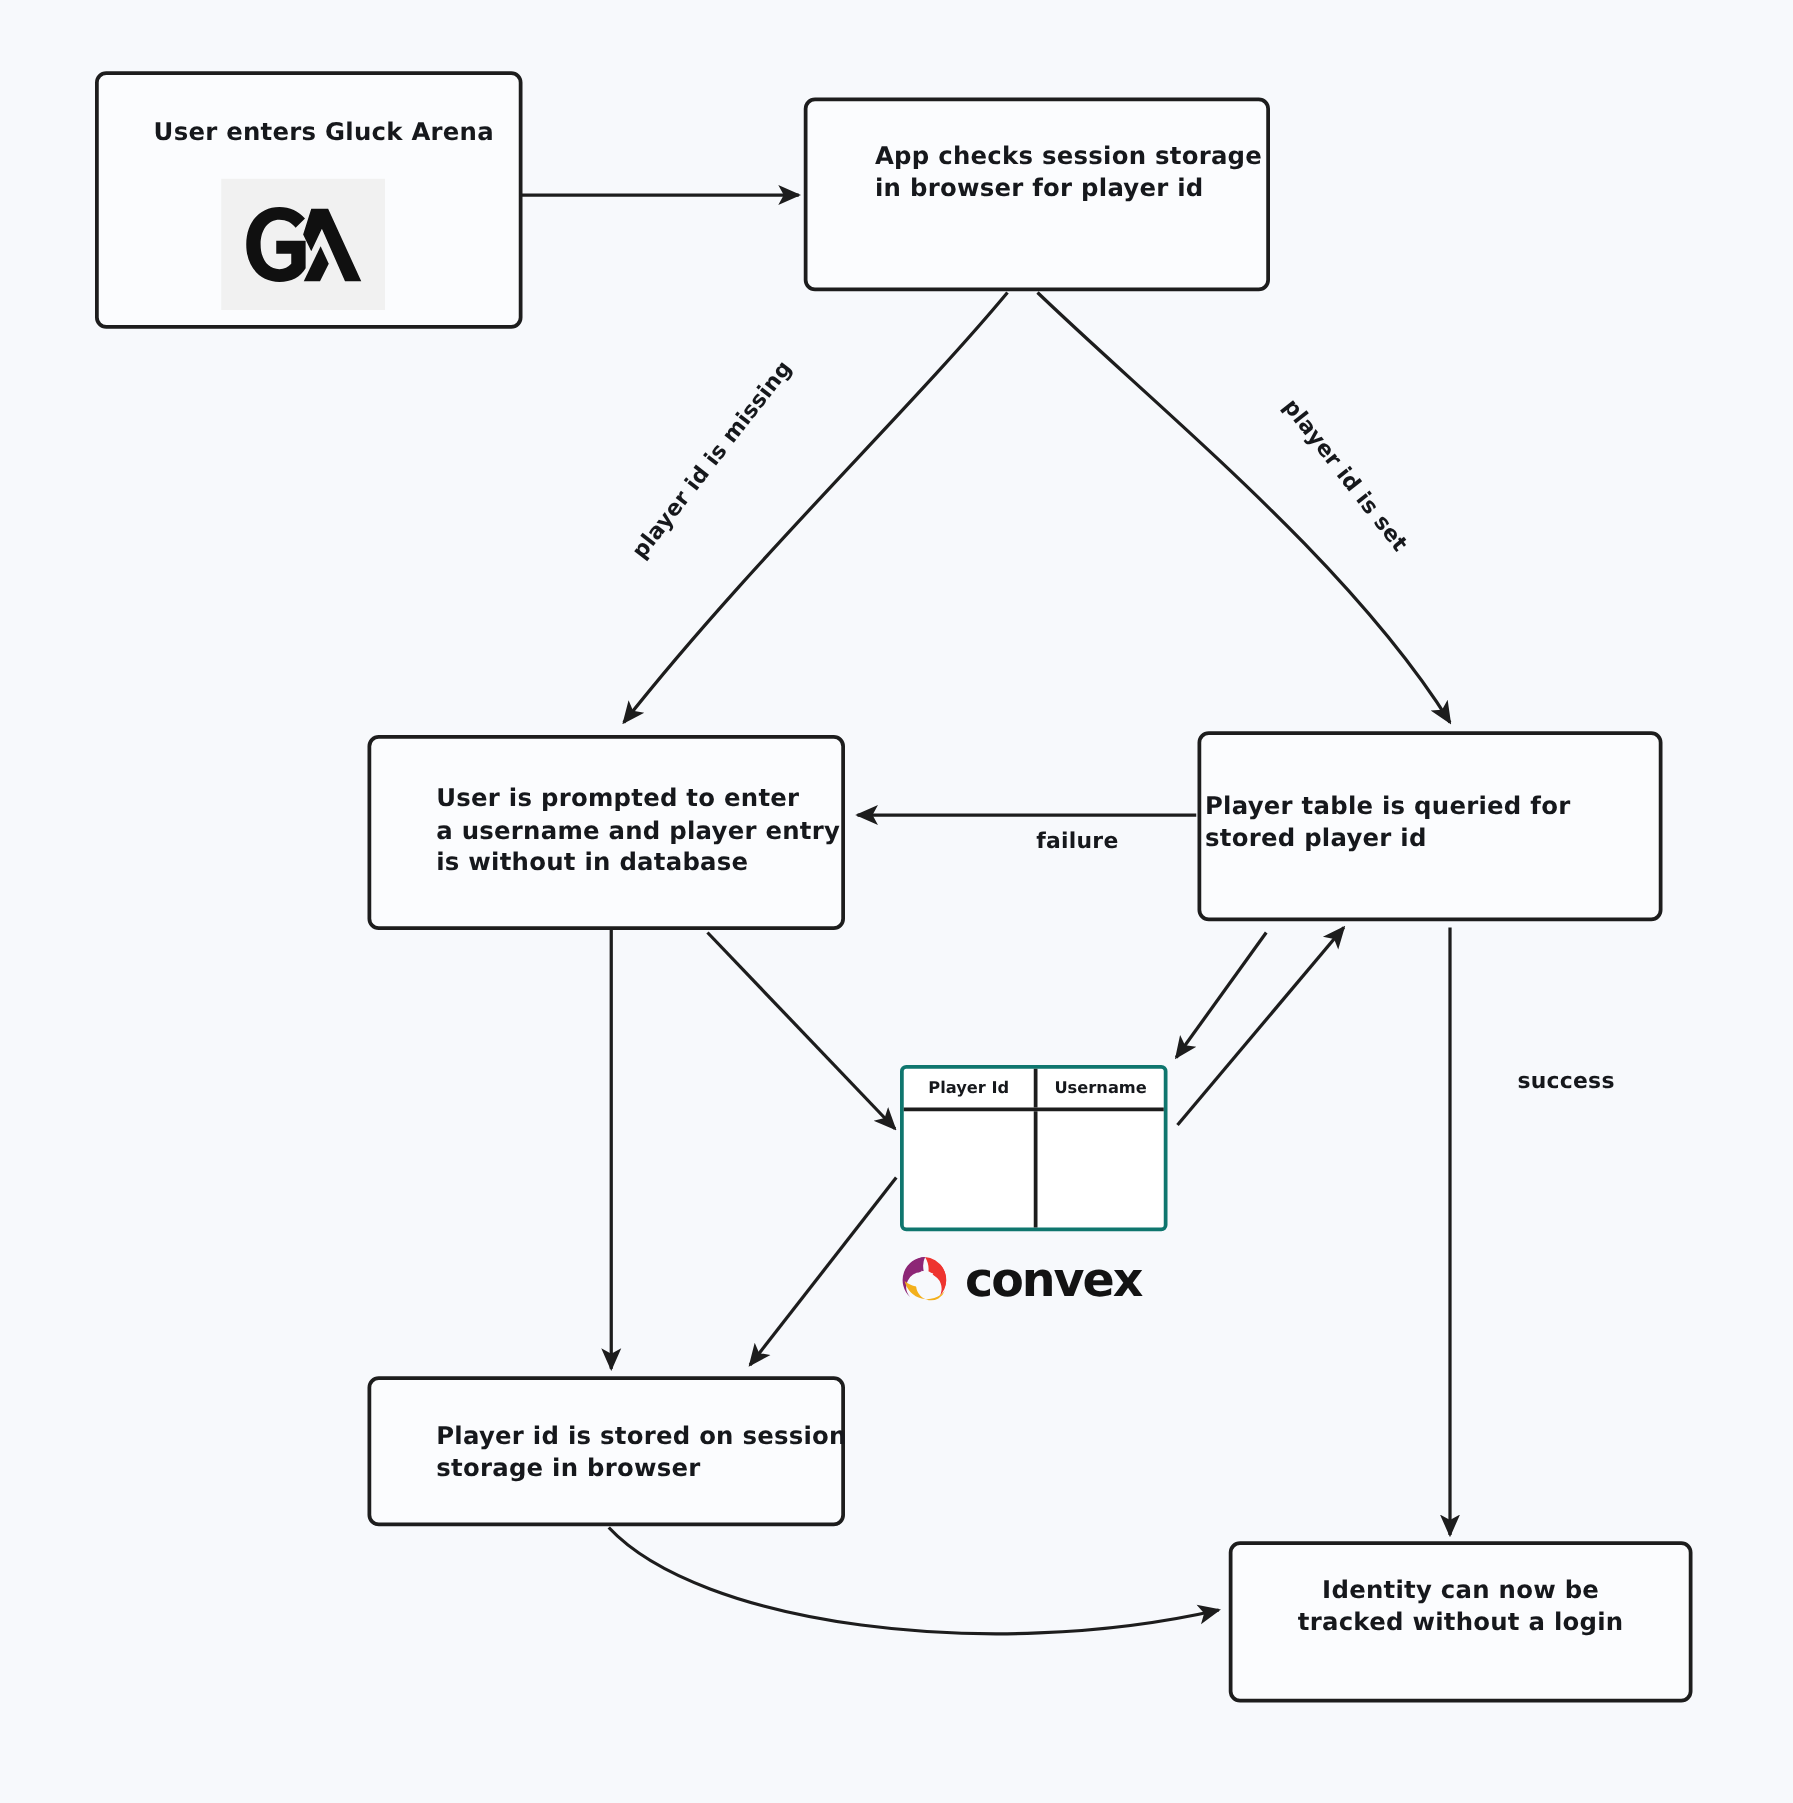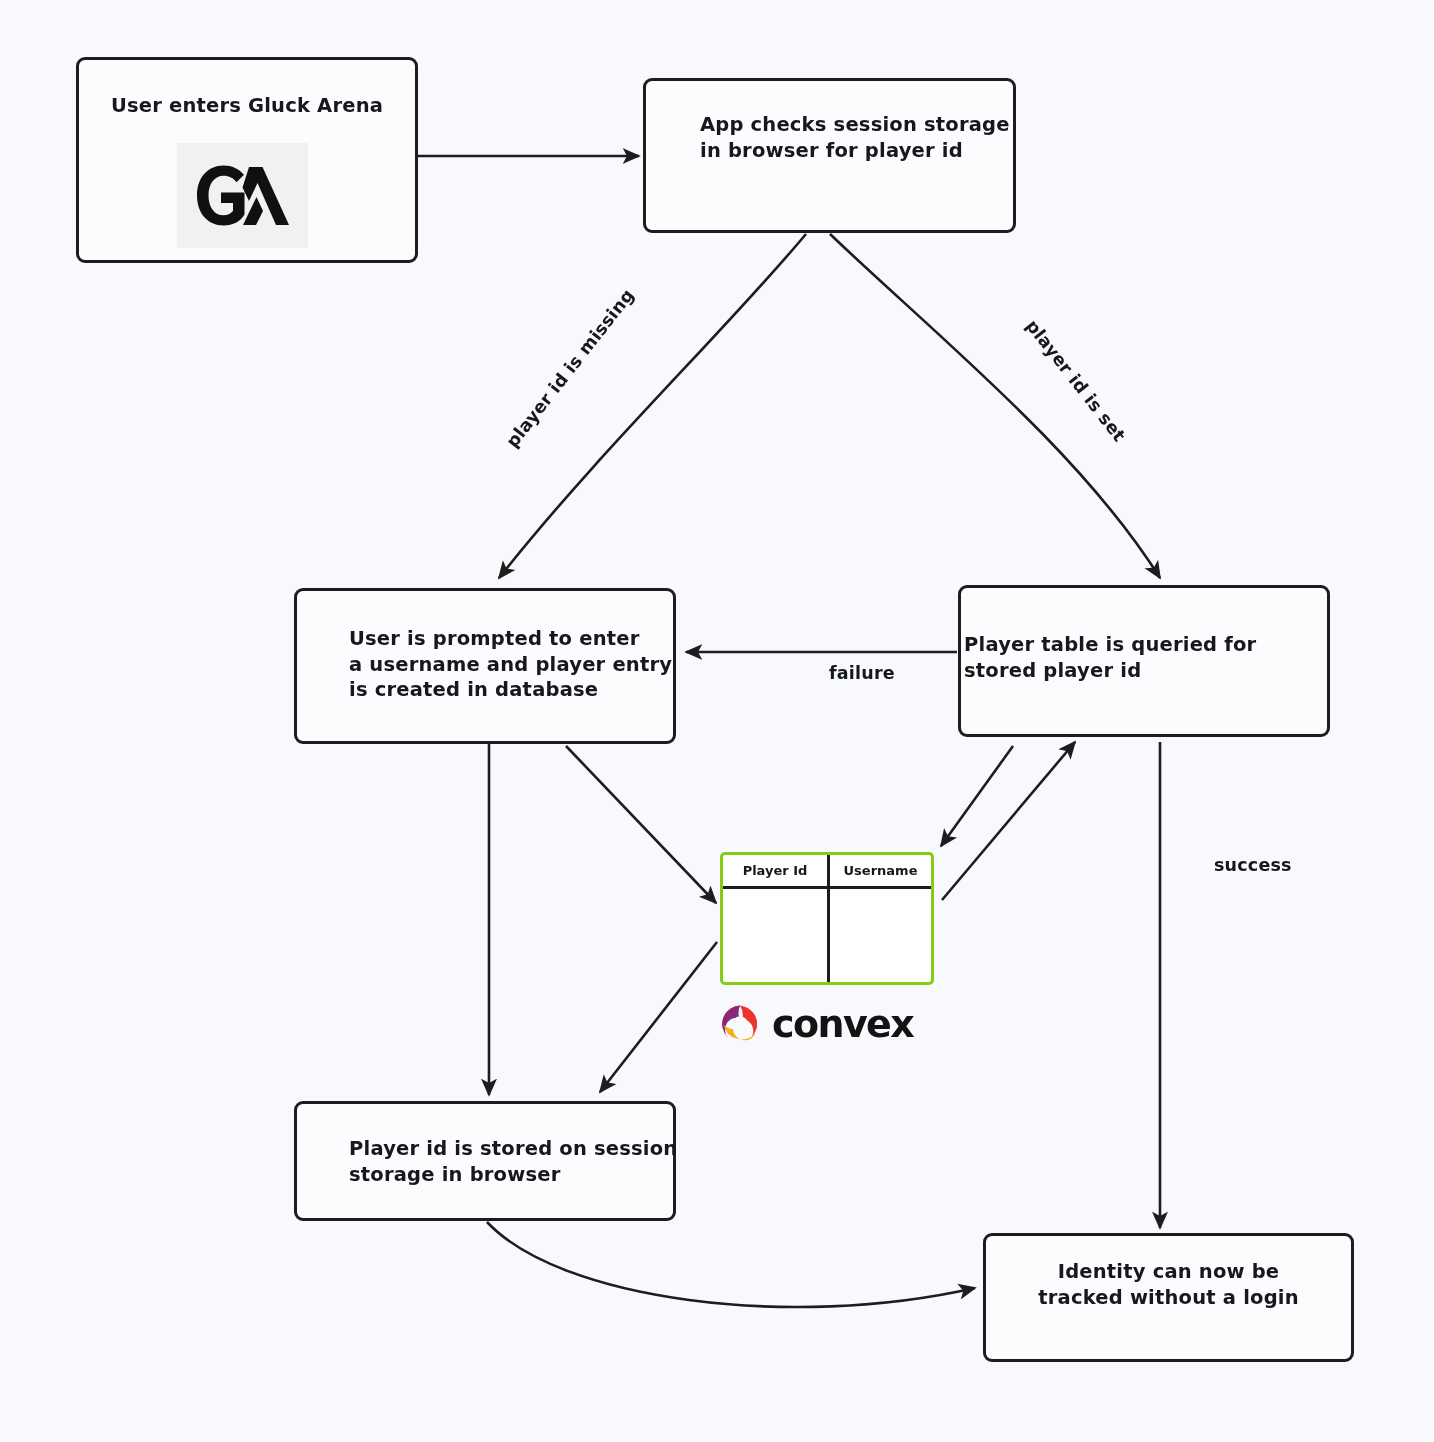--- a/index.html
+++ b/index.html
@@ -81,21 +81,21 @@
     font-size: 18.5px;
     color: #16181c;
   }
   #player-table {
     position: absolute;
     left: 720px;
     top: 852px;
     width: 214px;
     height: 133px;
     background: #ffffff;
-    border: 3px solid #84cc16;
+    border: 3px solid #0f766e;
     border-radius: 5px;
     box-sizing: border-box;
     display: flex;
     flex-direction: column;
   }
   .pt-head-row {
     display: flex;
     height: 31px;
     border-bottom: 3px solid #1d1d1d;
   }
@@ -172,21 +172,21 @@
     <path d="M 942 900 L 1075 742" fill="none" stroke="#1d1d1d" stroke-width="2.6" marker-end="url(#arrowhead)"></path>
 
     <path d="M 489 744 L 489 1095" fill="none" stroke="#1d1d1d" stroke-width="2.6" marker-end="url(#arrowhead)"></path>
 
     <path d="M 1160 742 L 1160 1228" fill="none" stroke="#1d1d1d" stroke-width="2.6" marker-end="url(#arrowhead)"></path>
 
     <path d="M 487 1222 C 560 1300, 790 1330, 975 1288" fill="none" stroke="#1d1d1d" stroke-width="2.6" marker-end="url(#arrowhead)"></path>
   </svg>
 
   <div class="node-box" style="left:76px; top:57px; width:342px; height:206px;"></div>
-  <div class="node-text" style="left:76px; top:93px; width:342px; text-align:center;">User enters Gluck Arena</div>
+  <div class="node-text" style="left:76px; top:93px; width:342px; text-align:center;padding-left:12px;">User enters Gluck Arena</div>
   <div id="gluck-logo-plate"></div>
   <svg id="gluck-logo-glyph" viewBox="0 0 131 105">
 
     <path d="M46.5 22.5
              C 31 22.5, 20 34.5, 20 52.5
              C 20 70.5, 31 82.5, 46.5 82.5
              C 56 82.5, 63.5 78.5, 67.5 71.5
              L 67.5 49.5 L 44 49.5 L 44 60 L 56 60
              L 56 68 C 53.5 70.8, 50.5 72.3, 46.5 72.3
              C 37.5 72.3, 31.5 64.4, 31.5 52.5
@@ -198,21 +198,21 @@
     <path d="M79.5 54 L 86 68 L 79 82 L 66 82 Z" fill="#101010"></path>
   </svg>
 
   <div class="node-box" style="left:643px; top:78px; width:373px; height:155px;"></div>
   <div class="node-text" style="left:700px; top:112px; width:320px;">App checks session storage
 in browser for player id</div>
 
   <div class="node-box" style="left:294px; top:588px; width:382px; height:156px;"></div>
   <div class="node-text" style="left:349px; top:626px; width:330px;">User is prompted to enter
 a username and player entry
-is created in database</div>
+is without in database</div>
 
   <div class="node-box" style="left:958px; top:585px; width:372px; height:152px;"></div>
   <div class="node-text" style="left:964px; top:632px; width:320px;">Player table is queried for
 stored player id</div>
 
   <div class="node-box" style="left:294px; top:1101px; width:382px; height:120px;"></div>
   <div class="node-text" style="left:349px; top:1136px; width:330px;">Player id is stored on session
 storage in browser</div>
 
   <div class="node-box" style="left:983px; top:1233px; width:371px; height:129px;"></div>

